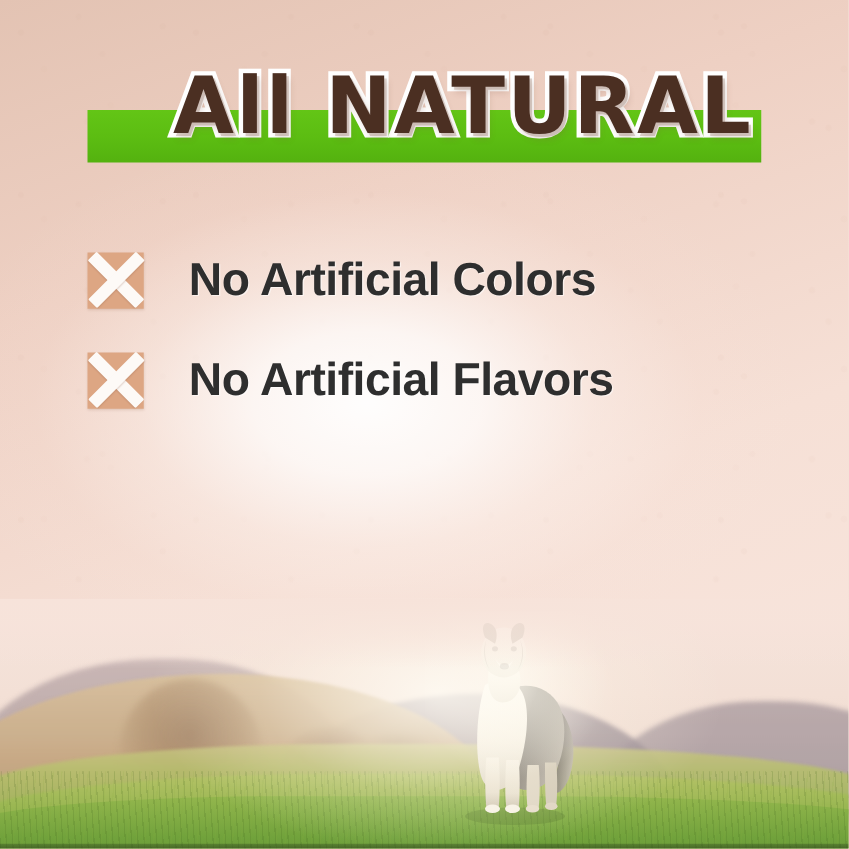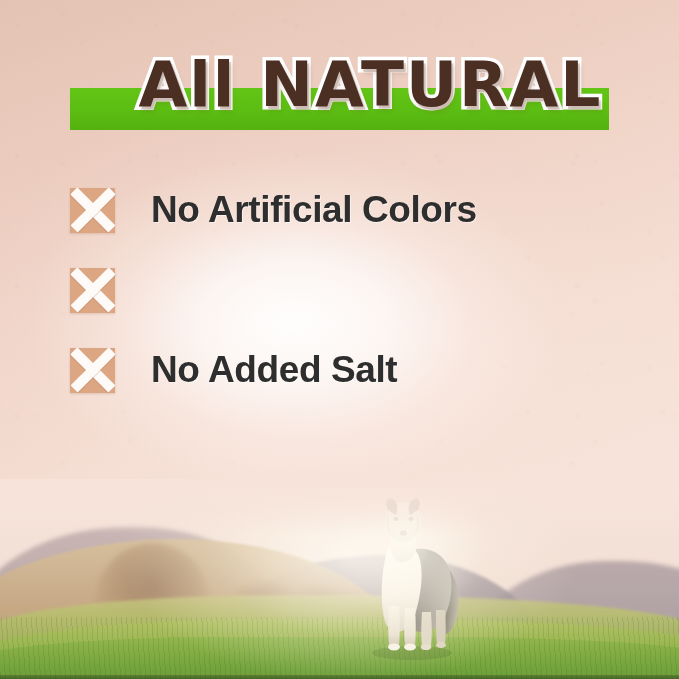--- a/index.html
+++ b/index.html
@@ -86,21 +86,21 @@
       3px 5px 5px rgba(120,80,60,0.18);
     white-space: nowrap;
     font-family: "DejaVu Sans", sans-serif;
     padding-left: 31px;
   }
 
   
   .claims {
     position: absolute;
     left: 70px;
-    top: 170px;
+    top: 184px;
     width: 560px;
   }
   .claim-row {
     display: flex;
     align-items: center;
     height: 80px;
   }
   .xbox {
     position: relative;
     flex: 0 0 auto;
@@ -352,30 +352,24 @@
           <div class="stroke s2"></div>
       </div>
       <div class="claim-label">No Artificial Colors</div>
     </div>
 
     <div class="claim-row">
       <div class="xbox">
         <div class="stroke s1"></div>
           <div class="stroke s2"></div>
       </div>
+      <div class="claim-label">No Artificial Flavors</div>
     </div>
 
 
-    <div class="claim-row">
-      <div class="xbox">
-        <div class="stroke s1"></div>
-          <div class="stroke s2"></div>
-      </div>
-      <div class="claim-label">No Added Salt</div>
-    </div>
 
   </div>
 
   <div class="photo">
     <div class="sky"></div>
     <div class="hill-far-l"></div>
     <div class="hill-far-c"></div>
     <div class="hill-far-r"></div>
     <div class="hill-gold"></div>
     <div class="bush"></div>

